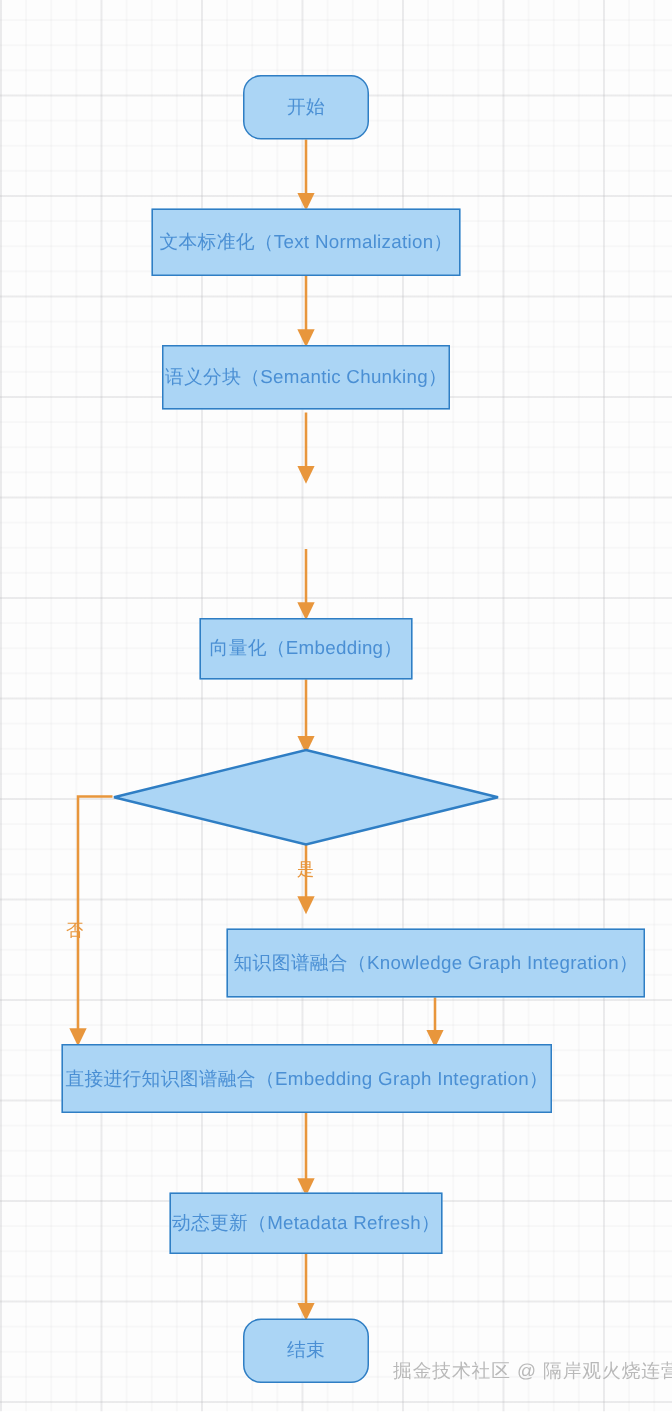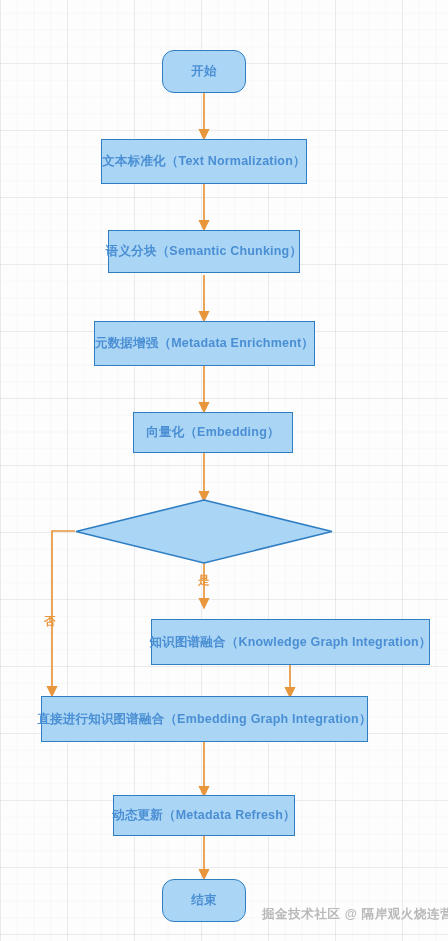--- a/index.html
+++ b/index.html
@@ -14,21 +14,20 @@
     overflow: hidden;
     background-color: #fdfdfd;
     background-image:
       linear-gradient(to right, rgba(170,170,175,0.16) 1px, transparent 1px),
       linear-gradient(to bottom, rgba(170,170,175,0.16) 1px, transparent 1px),
       linear-gradient(to right, rgba(170,170,175,0.07) 1px, transparent 1px),
       linear-gradient(to bottom, rgba(170,170,175,0.07) 1px, transparent 1px);
     background-size: 67px 67px, 67px 67px, 16.75px 16.75px, 16.75px 16.75px;
     background-position: 0 -4px, 0 -4px, 0 -4px, 0 -4px;
     font-family: "Liberation Sans", "DejaVu Sans", sans-serif;
-    font-weight: bold;
   }
   #edges {
     position: absolute;
     left: 0; top: 0;
     width: 448px; height: 941px;
     pointer-events: none;
   }
   .node {
     position: absolute;
     box-sizing: border-box;
@@ -109,25 +108,22 @@
   </div>
 
   <div class="node rect" style="left:101px; top:139px; width:206px; height:45px;">
     <span>文本标准化（Text Normalization）</span>
   </div>
 
   <div class="node rect" style="left:108px; top:230px; width:192px; height:43px;">
     <span>语义分块（Semantic Chunking）</span>
   </div>
 
-  <div class="node rect" style="left:94px; top:321px; width:221px; height:45px;">
-    <span>元数据增强（Metadata Enrichment）</span>
-  </div>
 
-  <div class="node rect" style="left:133px; top:412px; width:160px; height:41px;text-align:center;">
+  <div class="node rect" style="left:133px; top:412px; width:142px; height:41px;text-align:center;">
     <span>向量化（Embedding）</span>
   </div>
 
 
   <div class="node rect" style="left:151px; top:607px; width:279px; height:46px;margin-top:12px;">
     <span>知识图谱融合（Knowledge Graph Integration）</span>
   </div>
 
   <div class="node rect" style="left:41px; top:696px; width:327px; height:46px;">
     <span>直接进行知识图谱融合（Embedding Graph Integration）</span>

